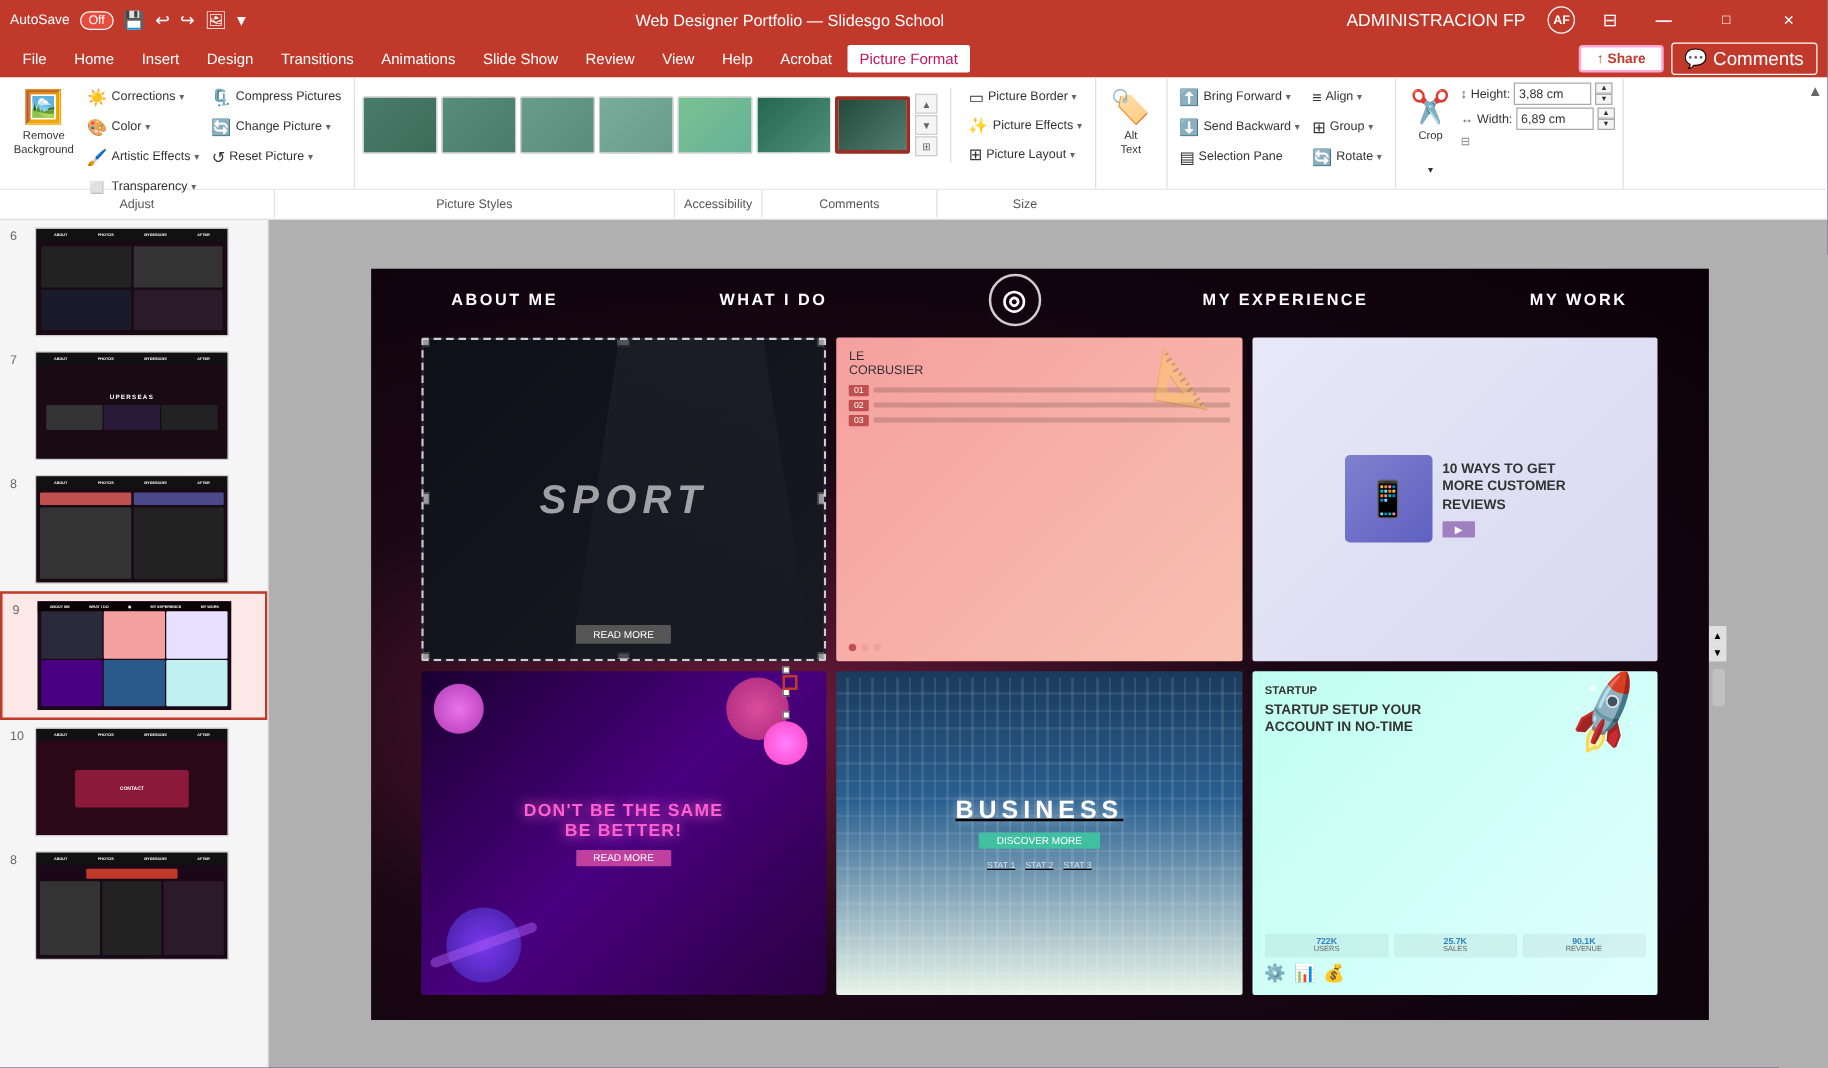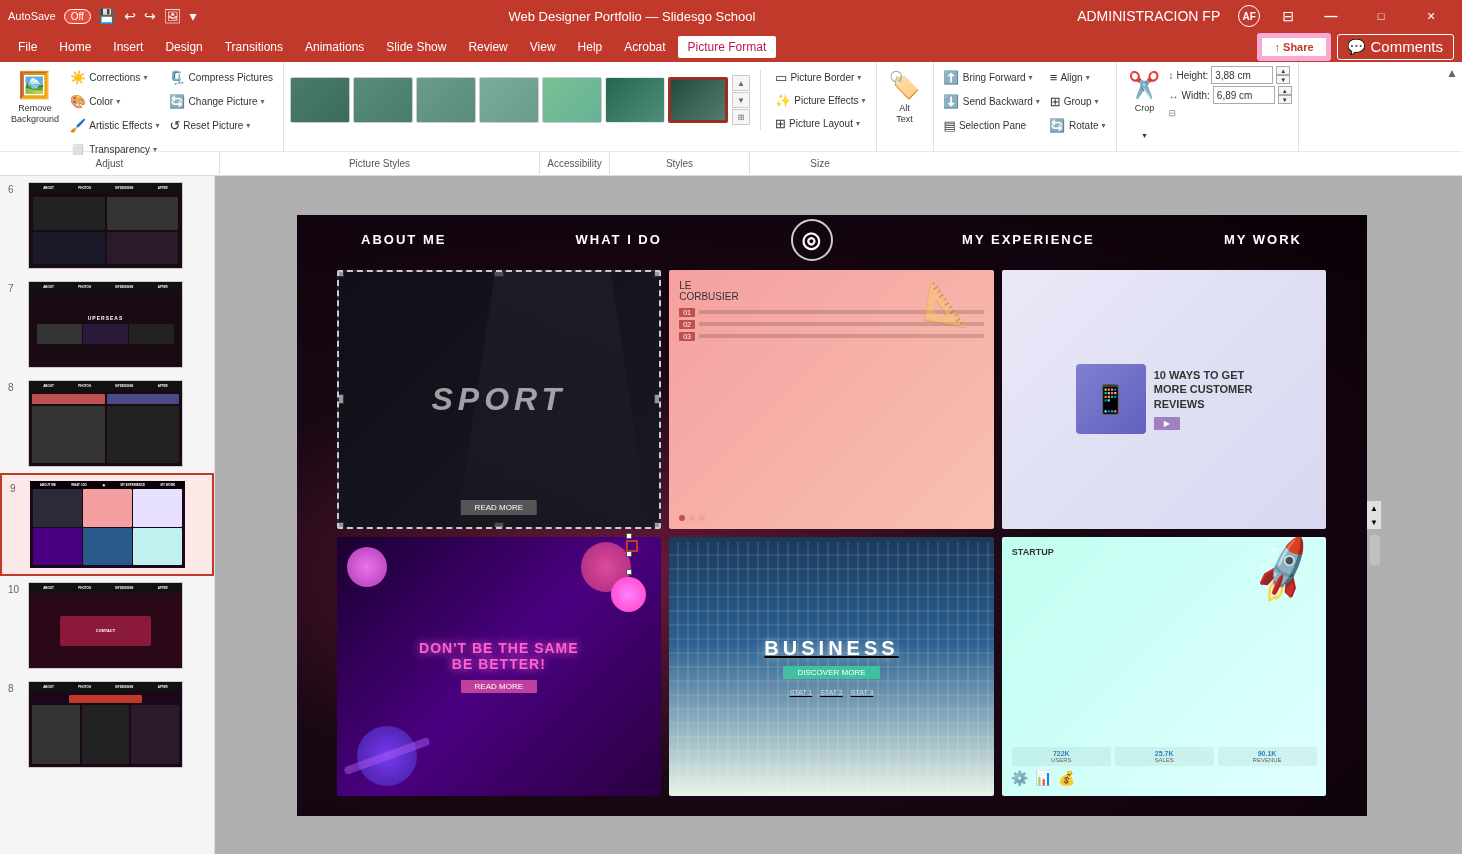--- a/index.html
+++ b/index.html
@@ -321,21 +321,21 @@
   <div class="menu-item">Design</div>
   <div class="menu-item">Transitions</div>
   <div class="menu-item">Animations</div>
   <div class="menu-item">Slide Show</div>
   <div class="menu-item">Review</div>
   <div class="menu-item">View</div>
   <div class="menu-item">Help</div>
   <div class="menu-item">Acrobat</div>
   <div class="menu-item active">Picture Format</div>
   <div style="margin-left:auto;display:flex;align-items:center;gap:6px;">
-    <button style="background:white;color:#c0392b;border:5px solid #f9a8d4;border-radius:3px;padding:3px 12px;font-size:11px;cursor:pointer;font-weight:600;">↑ Share</button>
+    <button style="background:white;color:#c0392b;border:2px solid #f9a8d4;border-radius:3px;padding:3px 12px;font-size:11px;cursor:pointer;font-weight:600;">↑ Share</button>
     <button style="background:transparent;color:white;border:1px solid white;border-radius:3px;padding:3px 10px;font-size:15px;cursor:pointer;">💬 Comments</button>
   </div>
 </div>
 
 <div id="ribbon">
   <div class="ribbon-top">
 
     <div class="grp">
       <div class="big-btn">
         <div class="big-icon">🖼️</div>
@@ -492,21 +492,21 @@
 
     <div style="margin-left:auto;display:flex;flex-direction:column;align-items:center;justify-content:flex-start;padding:4px;">
       <span style="font-size:12px;cursor:pointer;color:#666;">▲</span>
     </div>
   </div>
 
   <div class="grp-label-row">
     <div class="grp-label" style="min-width:220px;">Adjust</div>
     <div class="grp-label" style="min-width:320px;">Picture Styles</div>
     <div class="grp-label" style="min-width:70px;">Accessibility</div>
-    <div class="grp-label" style="min-width:140px;">Styles</div>
+    <div class="grp-label" style="min-width:140px;">Comments</div>
     <div class="grp-label" style="min-width:140px;">Size</div>
   </div>
 </div>
 
 <div id="main">
 
   <div id="slide-panel">
 
     <div class="slide-thumb">
       <span class="slide-num">6</span>
@@ -739,20 +739,21 @@
             <div style="display:flex;justify-content:center;gap:8px;margin-top:4px;">
               <span style="font-size:7px;color:rgba(255,255,255,0.7);">STAT 1</span>
               <span style="font-size:7px;color:rgba(255,255,255,0.7);">STAT 2</span>
               <span style="font-size:7px;color:rgba(255,255,255,0.7);">STAT 3</span>
             </div>
           </div>
         </div>
 
         <div class="grid-item" style="background:linear-gradient(135deg,#c0fff0,#e0ffff);display:flex;flex-direction:column;padding:10px;position:relative;">
           <div style="font-size:9px;font-weight:700;color:#333;margin-bottom:4px;">STARTUP</div>
+          <div style="font-size:11px;font-weight:700;color:#333;line-height:1.3;margin-bottom:6px;">STARTUP SETUP YOUR<br>ACCOUNT IN NO-TIME</div>
 
           <div style="position:absolute;right:10px;top:5px;font-size:50px;transform:rotate(-20deg);">🚀</div>
 
           <div style="display:flex;gap:4px;margin-top:auto;">
             <div style="background:rgba(0,0,0,0.05);border-radius:2px;padding:3px;flex:1;text-align:center;">
               <div style="font-size:7px;font-weight:bold;color:#3080c0;">722K</div>
               <div style="font-size:6px;color:#666;">USERS</div>
             </div>
             <div style="background:rgba(0,0,0,0.05);border-radius:2px;padding:3px;flex:1;text-align:center;">
               <div style="font-size:7px;font-weight:bold;color:#3080c0;">25.7K</div>

